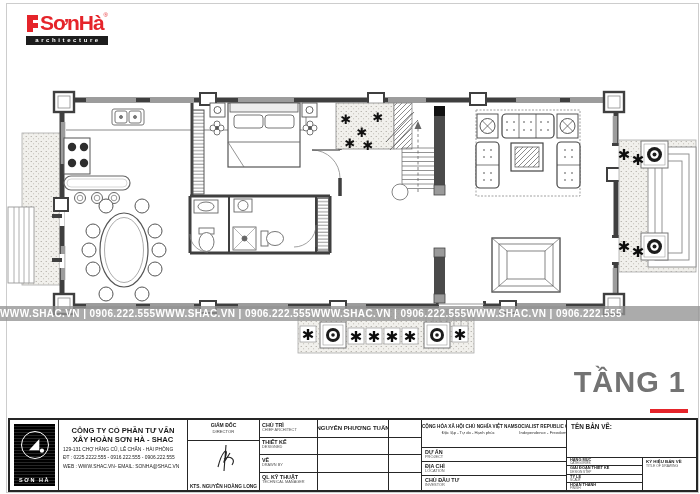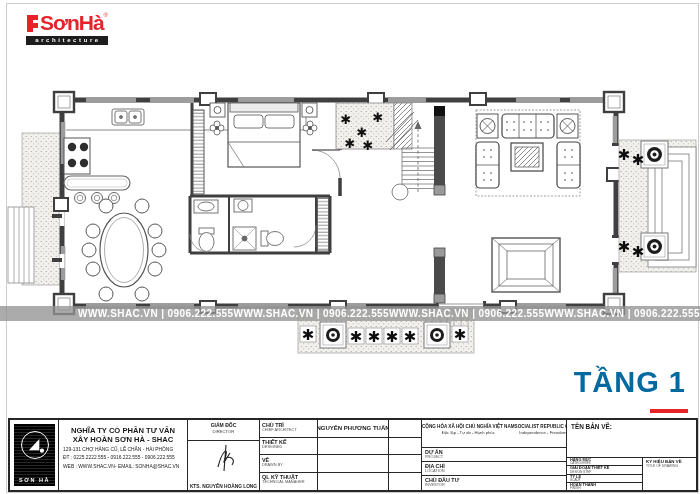--- a/index.html
+++ b/index.html
@@ -13,25 +13,25 @@
   .brand-text{color:#e5242a;font-weight:bold;font-size:21px;line-height:22px;letter-spacing:-1px;transform:skewX(-4deg);}
   .brand-reg{color:#e5242a;font-size:6px;vertical-align:top;}
   .brand-bar{margin-top:2px;background:#1d1d1d;color:#fff;font-size:6px;letter-spacing:2.6px;
              text-align:center;padding:1px 0 2px 2px;font-weight:bold;text-transform:lowercase;}
 
   
   .plan-svg{position:absolute;left:0;top:78px;width:700px;height:290px;}
 
   
   .wm{position:absolute;left:0;top:306px;width:700px;height:15px;background:rgba(148,148,148,.78);
-      display:flex;justify-content:flex-end;align-items:center;z-index:5;}
+      display:flex;justify-content:flex-start;align-items:center;z-index:5;}
   .wm span{color:#fff;font-size:10px;font-weight:bold;letter-spacing:.4px;white-space:nowrap;}
 
   
-  .floor-title{position:absolute;right:14px;top:366px;font-size:29px;font-weight:800;letter-spacing:1px;color:#0369a1;}
+  .floor-title{position:absolute;right:14px;top:366px;font-size:29px;font-weight:800;letter-spacing:1px;color:#737373;}
   .red-underline{position:absolute;left:650px;top:409px;width:38px;height:4px;background:#e5242a;}
 
   
   .tb{position:absolute;left:8px;top:418px;width:690px;height:74px;border:2px solid #262626;
       box-sizing:border-box;background:#fff;}
   .tb .cell{position:absolute;top:0;height:70px;border-right:1px solid #262626;box-sizing:border-box;overflow:hidden;}
   .tb-logo{left:0;width:49px;}
   .tb-company{left:49px;width:129px;}
   .tb-director{left:178px;width:72px;}
   .tb-plabels{left:250px;width:58px;}
@@ -494,21 +494,21 @@
           <svg width="26" height="26" viewBox="0 0 30 30">
               <path d="M8 21 L20 8 L20 21 Z" fill="#fff"></path>
               <circle cx="23" cy="21.5" r="2.4" fill="#fff"></circle>
             </svg>
         </div>
         <div class="logo-sonha">SƠN HÀ</div>
       </div>
     </div>
 
     <div class="cell tb-company">
-      <div class="co-name">NGHĨA TY CỔ PHẦN TƯ VẤN</div>
+      <div class="co-name">CÔNG TY CỔ PHẦN TƯ VẤN</div>
       <div class="co-name" style="margin-top:0">XÂY HOÀN SƠN HÀ - SHAC</div>
       <div class="co-small">129-131 CHỢ HÀNG CŨ, LÊ CHÂN - HẢI PHÒNG</div>
       <div class="co-small">ĐT : 0225.2222.555 - 0916.222.555 - 0906.222.555</div>
       <div class="co-small">WEB : WWW.SHAC.VN- EMAIL: SONHA@SHAC.VN</div>
     </div>
 
     <div class="cell tb-director">
       <div class="dir-label">
         <span>GIÁM ĐỐC</span>
         <span class="en">DIRECTOR</span>

